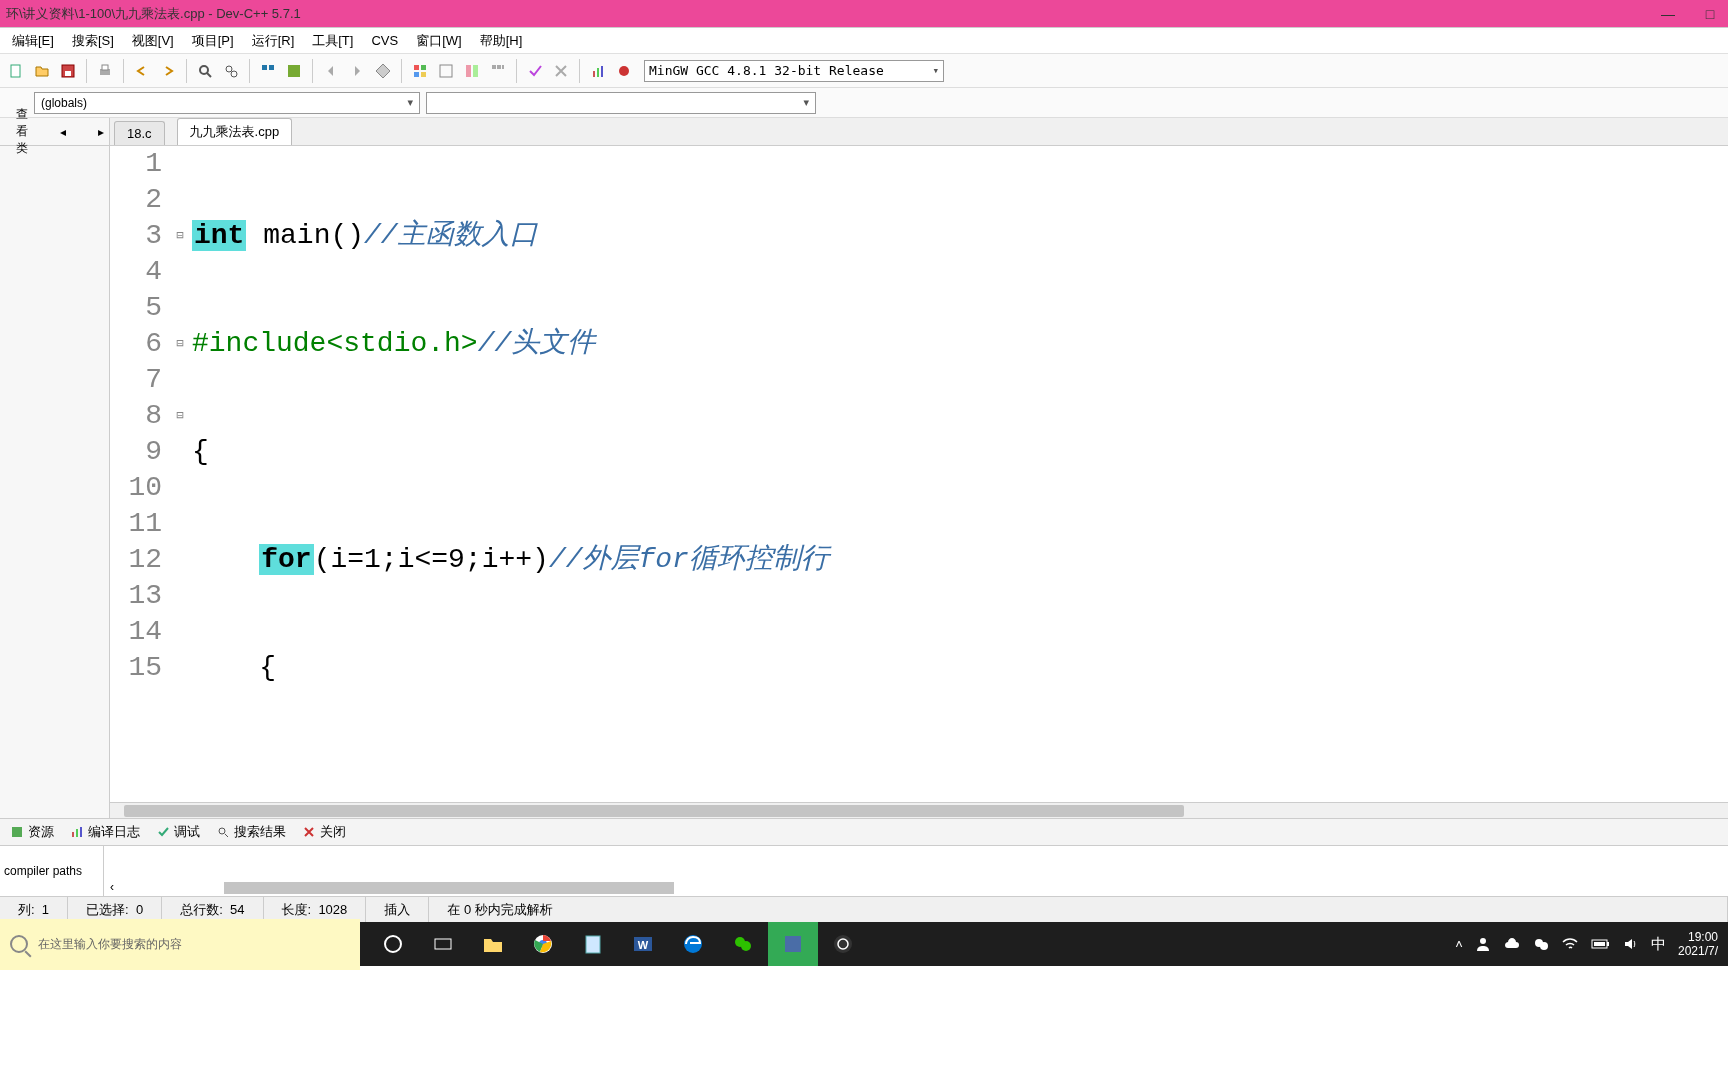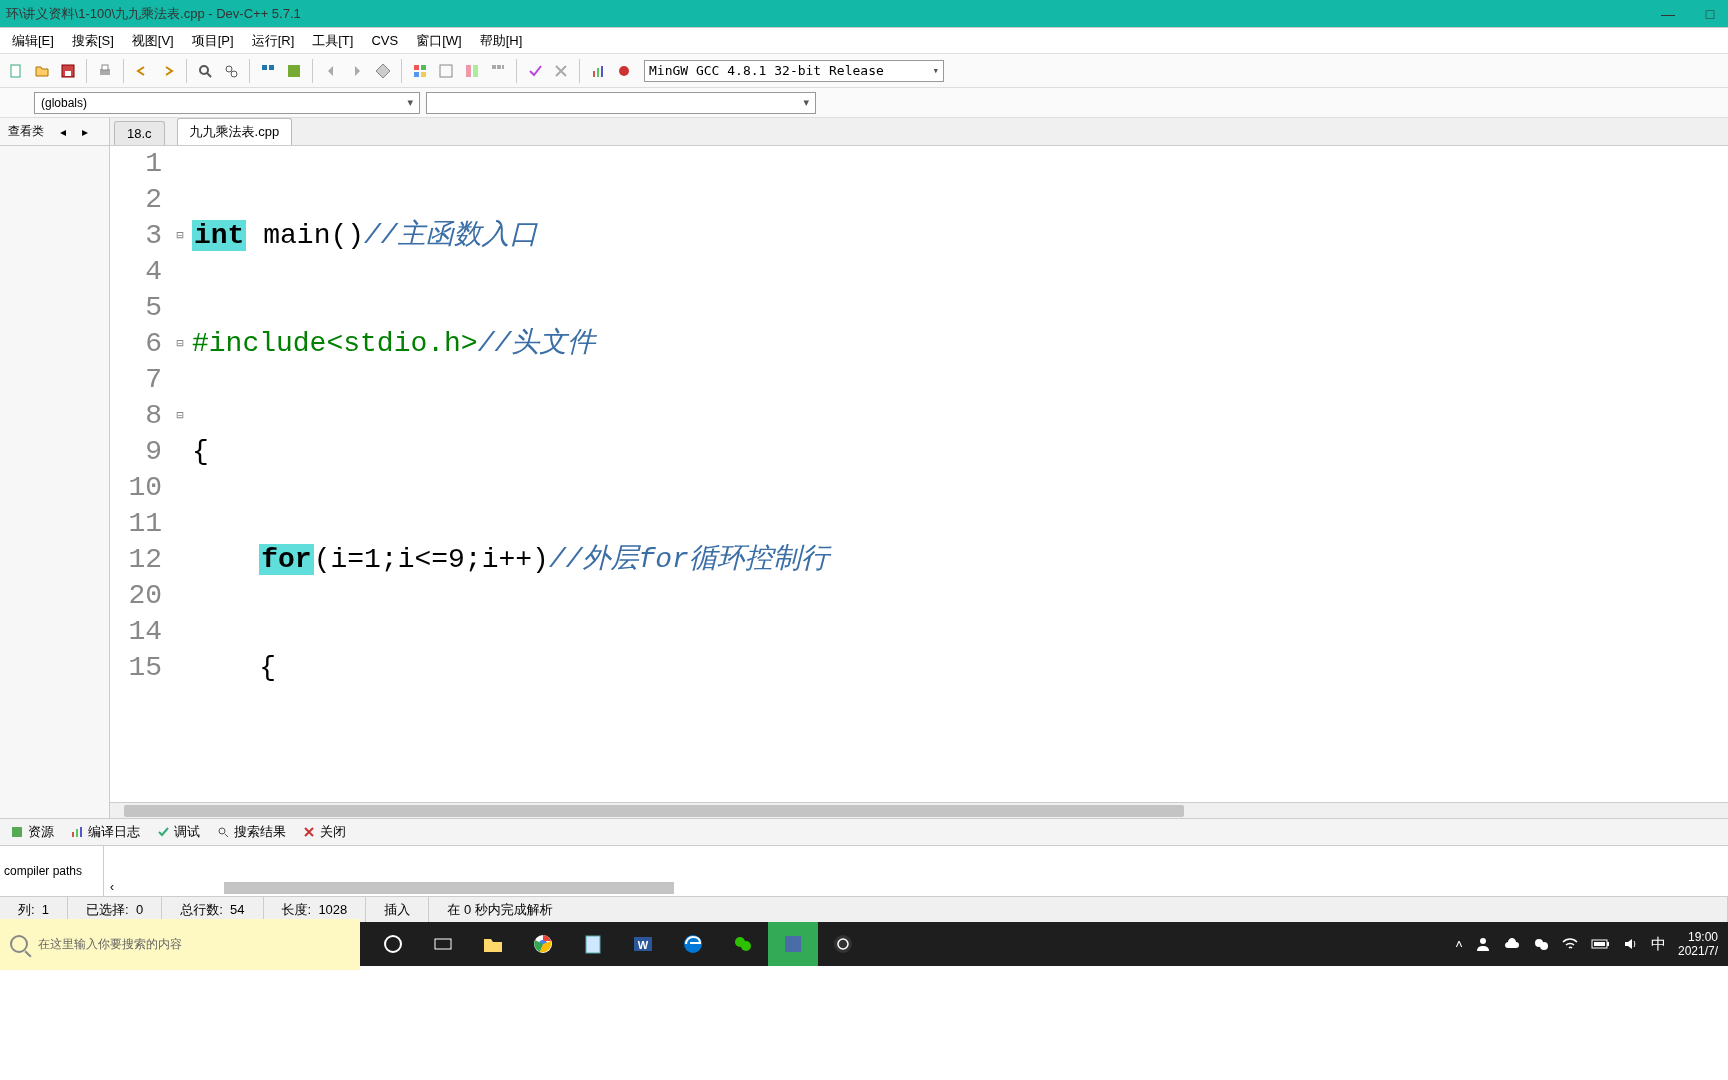--- a/index.html
+++ b/index.html
@@ -1,35 +1,35 @@
 <!DOCTYPE html>
 <html><head>
 <meta charset="utf-8">
 <style>
   * { margin: 0; padding: 0; box-sizing: border-box; }
   body { font-family: "Microsoft YaHei", Arial, sans-serif; font-size: 12px; background: #fff; overflow: hidden; width: 1728px; height: 1080px; }
-  .titlebar { height: 28px; background: #14b8a6; border-bottom: 1px solid #ccc; display: flex; align-items: center; padding: 0 6px; }
+  .titlebar { height: 28px; background: #ec4899; border-bottom: 1px solid #ccc; display: flex; align-items: center; padding: 0 6px; }
   .titlebar .title { flex: 1; font-size: 13px; color: #333; }
   .titlebar .controls { display: flex; gap: 18px; }
   .titlebar .controls span { width: 24px; text-align: center; cursor: pointer; font-size: 14px; color: #333; }
   .menubar { height: 26px; background: #fff; border-bottom: 1px solid #e0e0e0; display: flex; align-items: center; padding: 0 4px; gap: 2px; }
   .menubar span { padding: 3px 8px; font-size: 13px; cursor: pointer; }
   .toolbar { height: 34px; background: #fafafa; border-bottom: 1px solid #ddd; display: flex; align-items: center; padding: 0 4px; gap: 2px; }
   .toolbar .btn { width: 24px; height: 24px; display: inline-flex; align-items: center; justify-content: center; cursor: pointer; border: 1px solid transparent; }
   .toolbar .sep { width: 1px; height: 24px; background: #ccc; margin: 0 4px; }
   .toolbar .ico { width: 16px; height: 16px; display: inline-block; }
   .compiler-sel { margin-left: 6px; border: 1px solid #999; background: #fff; height: 22px; width: 300px; font-family: monospace; font-size: 13px; padding: 8px 4px; display: flex; align-items: center; justify-content: space-between; }
   .compiler-sel::after { content: '▾'; font-size: 11px; color: #555; }
   .toolbar2 { height: 30px; background: #fafafa; border-bottom: 1px solid #ddd; display: flex; align-items: center; padding: 0 4px; gap: 6px; }
   .combo { border: 1px solid #999; background: #fff; height: 22px; display: flex; align-items: center; justify-content: space-between; padding: 0 6px; font-size: 12px; }
   .combo::after { content: '▾'; font-size: 11px; color: #555; }
   .body-row { display: flex; height: 700px; }
   .sidebar-area { width: 110px; border-right: 1px solid #ccc; background: #f7f7f7; }
   .sidebar-tabs { display: flex; align-items: center; height: 28px; border-bottom: 1px solid #ccc; font-size: 12px; }
-  .sidebar-tabs .tab { padding: 4px 8px; }
+  .sidebar-tabs .tab { padding: 4px 16px; }
   .editor-area { flex: 1; display: flex; flex-direction: column; }
   .file-tabs { height: 28px; border-bottom: 1px solid #ccc; display: flex; align-items: flex-end; background: #f0f0f0; padding-left: 4px; }
   .file-tab { padding: 4px 12px; border: 1px solid #bbb; border-bottom: none; background: #fff; margin-right: 12px; font-size: 13px; border-top-left-radius: 3px; border-top-right-radius: 3px; cursor: pointer; }
   .file-tab.inactive { background: #e8e8e8; }
   .code-area { flex: 1; display: flex; background: #fff; font-family: Consolas, "Courier New", monospace; font-size: 28px; line-height: 36px; overflow: hidden; }
   .gutter { width: 62px; text-align: right; color: #888; padding-right: 10px; user-select: none; background: #fff; }
   .fold-col { width: 16px; color: #888; font-size: 12px; user-select: none; }
   .fold-col div { height: 36px; display: flex; align-items: center; justify-content: center; }
   .code { flex: 1; white-space: pre; }
   .code .line { height: 36px; padding-left: 4px; }
@@ -244,21 +244,21 @@
         <div>3</div>
         <div>4</div>
         <div>5</div>
         <div>6</div>
         <div>7</div>
         <div>8</div>
         <div>9</div>
         <div>10</div>
         <div>11</div>
         <div>12</div>
-        <div>20</div>
+        <div>13</div>
         <div>14</div>
         <div>15</div>
       </div>
       <div class="fold-col">
         <div></div>
           <div></div>
           <div>⊟</div>
           <div></div>
           <div></div>
         <div>⊟</div>

